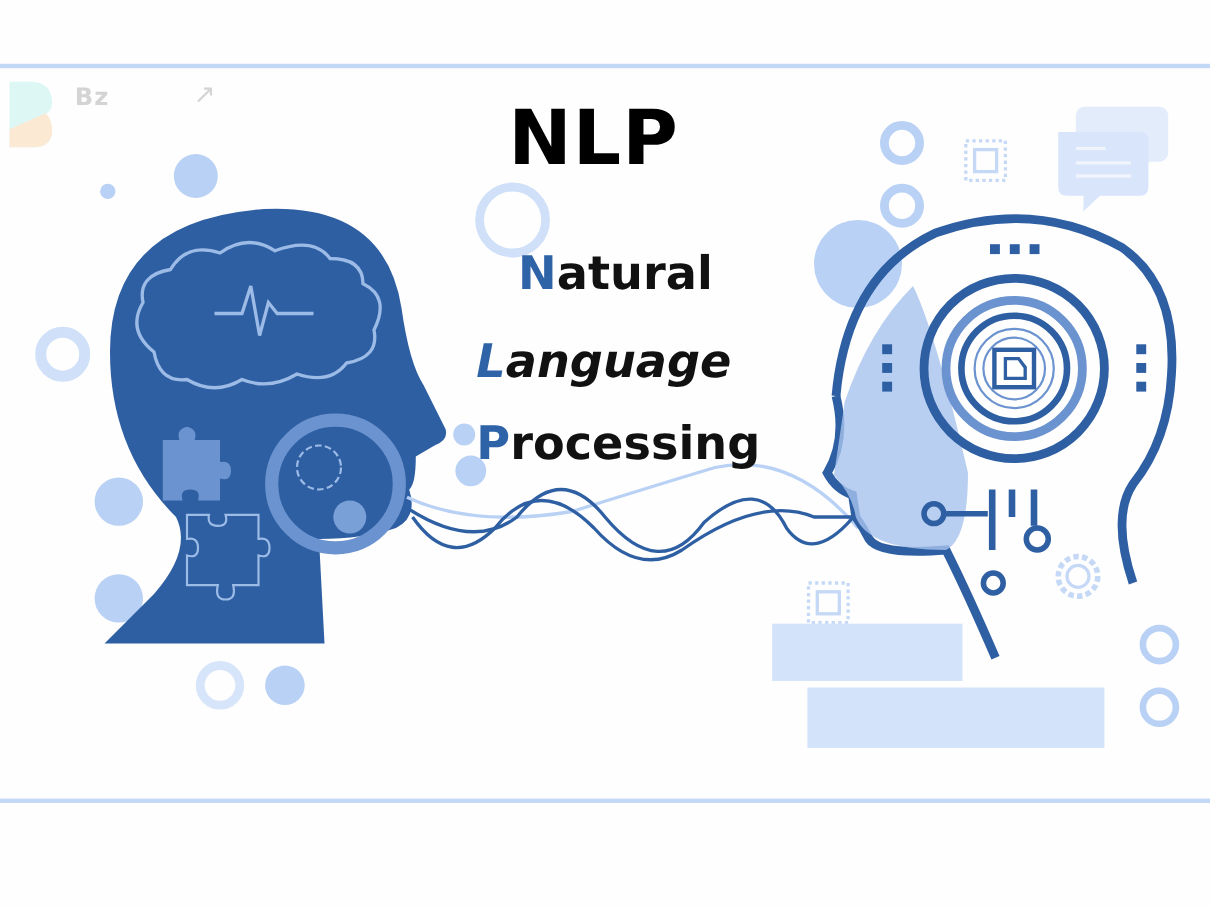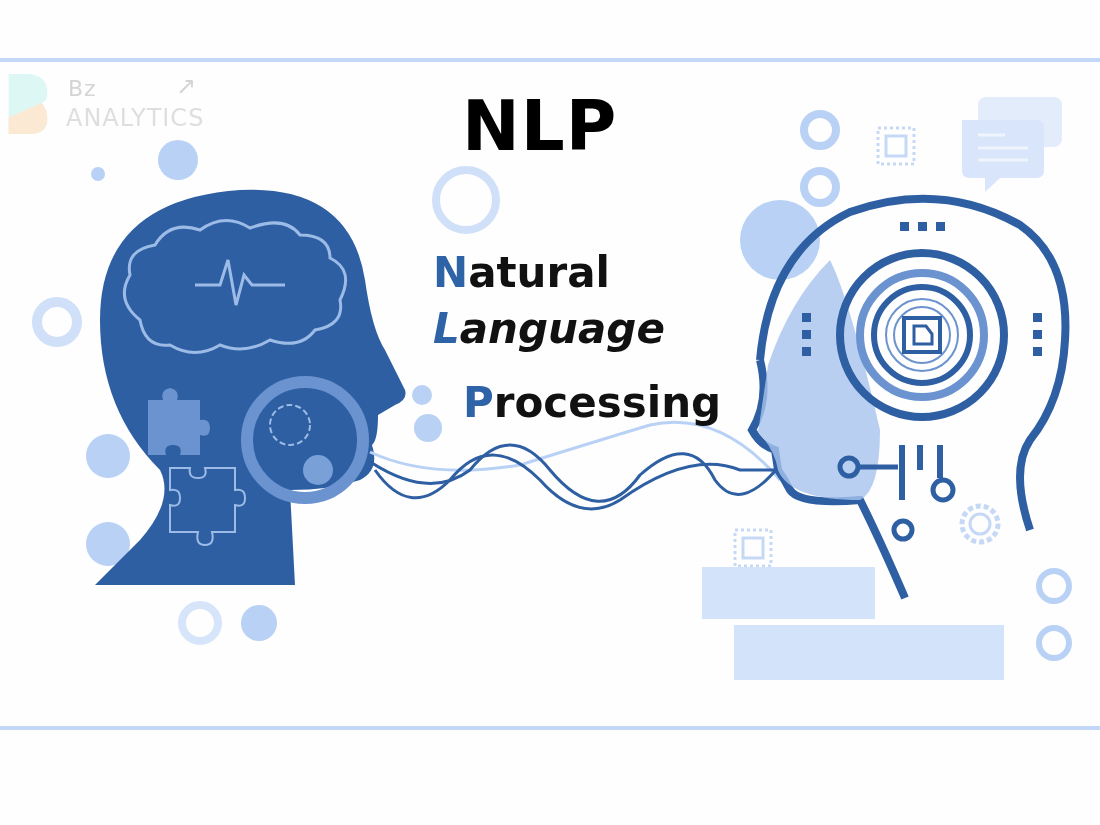--- a/index.html
+++ b/index.html
@@ -1,41 +1,40 @@
 <!DOCTYPE html>
 <html><head>
 <meta charset="utf-8">
 <style>
   html,body{margin:0;padding:0;background:#fefefe;}
   body{width:1100px;height:825px;position:relative;overflow:hidden;font-family:"DejaVu Sans",sans-serif;}
   .hline{position:absolute;left:0;width:1100px;height:4px;background:#c3d8f6;}
   .logo{position:absolute;left:8px;top:72px;width:200px;height:70px;}
   .logo-mark{position:absolute;left:0;top:2px;width:40px;height:60px;}
-  .logo-bz{position:absolute;left:60px;top:4px;font-weight:normal;font-size:22px;color:#d4d4d4;letter-spacing:1px;}
+  .logo-bz{position:absolute;left:60px;top:4px;font-weight:bold;font-size:22px;color:#d4d4d4;letter-spacing:1px;}
   .logo-an{position:absolute;left:58px;top:32px;font-size:24px;color:#dedede;letter-spacing:1px;}
   .logo-arrow{position:absolute;left:168px;top:0px;font-size:24px;color:#d4d4d4;}
   .title{position:absolute;left:462px;top:92px;font-weight:bold;font-size:69px;color:#000;line-height:1;letter-spacing:1px;}
   .line{position:absolute;left:433px;font-weight:bold;font-size:42px;color:#111;line-height:1;}
   .line .init{color:#2e63a8;}
   svg.art{position:absolute;left:0;top:0;}
 </style>
 </head>
 <body>
 
 <div class="hline" style="top:58px;"></div>
 <div class="hline" style="top:726px;"></div>
 
 <div class="logo">
   <svg class="logo-mark" width="40" height="62" viewBox="0 0 40 62">
     <path d="M0 0 H18 Q40 0 40 20 Q40 30 30 32 Q40 36 40 46 Q40 62 22 62 H0 Z" fill="#dcf7f4"></path>
     <path d="M0 62 L0 45 L34 30 Q40 36 40 46 Q40 62 22 62 Z" fill="#fbe9d3"></path>
   </svg>
   <span class="logo-bz">Bz</span>
   <span class="logo-arrow">↗</span>
-  <span class="logo-an">ANALYTICS</span>
 </div>
 
 <svg class="art" width="1100" height="825" viewBox="0 0 1100 825">
 
   <g fill="#b8d1f5">
     <circle cx="178" cy="160" r="20"></circle>
     <circle cx="98" cy="174" r="7"></circle>
     <circle cx="57" cy="322" r="20" fill="none" stroke="#cfe0f8" stroke-width="10"></circle>
     <circle cx="108" cy="456" r="22"></circle>
     <circle cx="108" cy="544" r="22"></circle>
@@ -114,21 +113,21 @@
       <rect x="802" y="330" width="9" height="9"></rect>
       <rect x="802" y="347" width="9" height="9"></rect>
     <rect x="1033" y="313" width="9" height="9"></rect>
       <rect x="1033" y="330" width="9" height="9"></rect>
       <rect x="1033" y="347" width="9" height="9"></rect>
   </g>
 </svg>
 
 <div class="title">NLP</div>
 
-<div class="line" style="top:252px;">
+<div class="line" style="top:228px;margin-left:38px;">
   <span class="init">N</span><span>atural</span>
 </div>
 <div class="line" style="top:308px;font-style:italic;">
   <span class="init">L</span><span>anguage</span>
 </div>
-<div class="line" style="top:382px;margin-left:30px;">
+<div class="line" style="top:382px;">
   <span class="init">P</span><span>rocessing</span>
 </div>
 
 </body></html>

